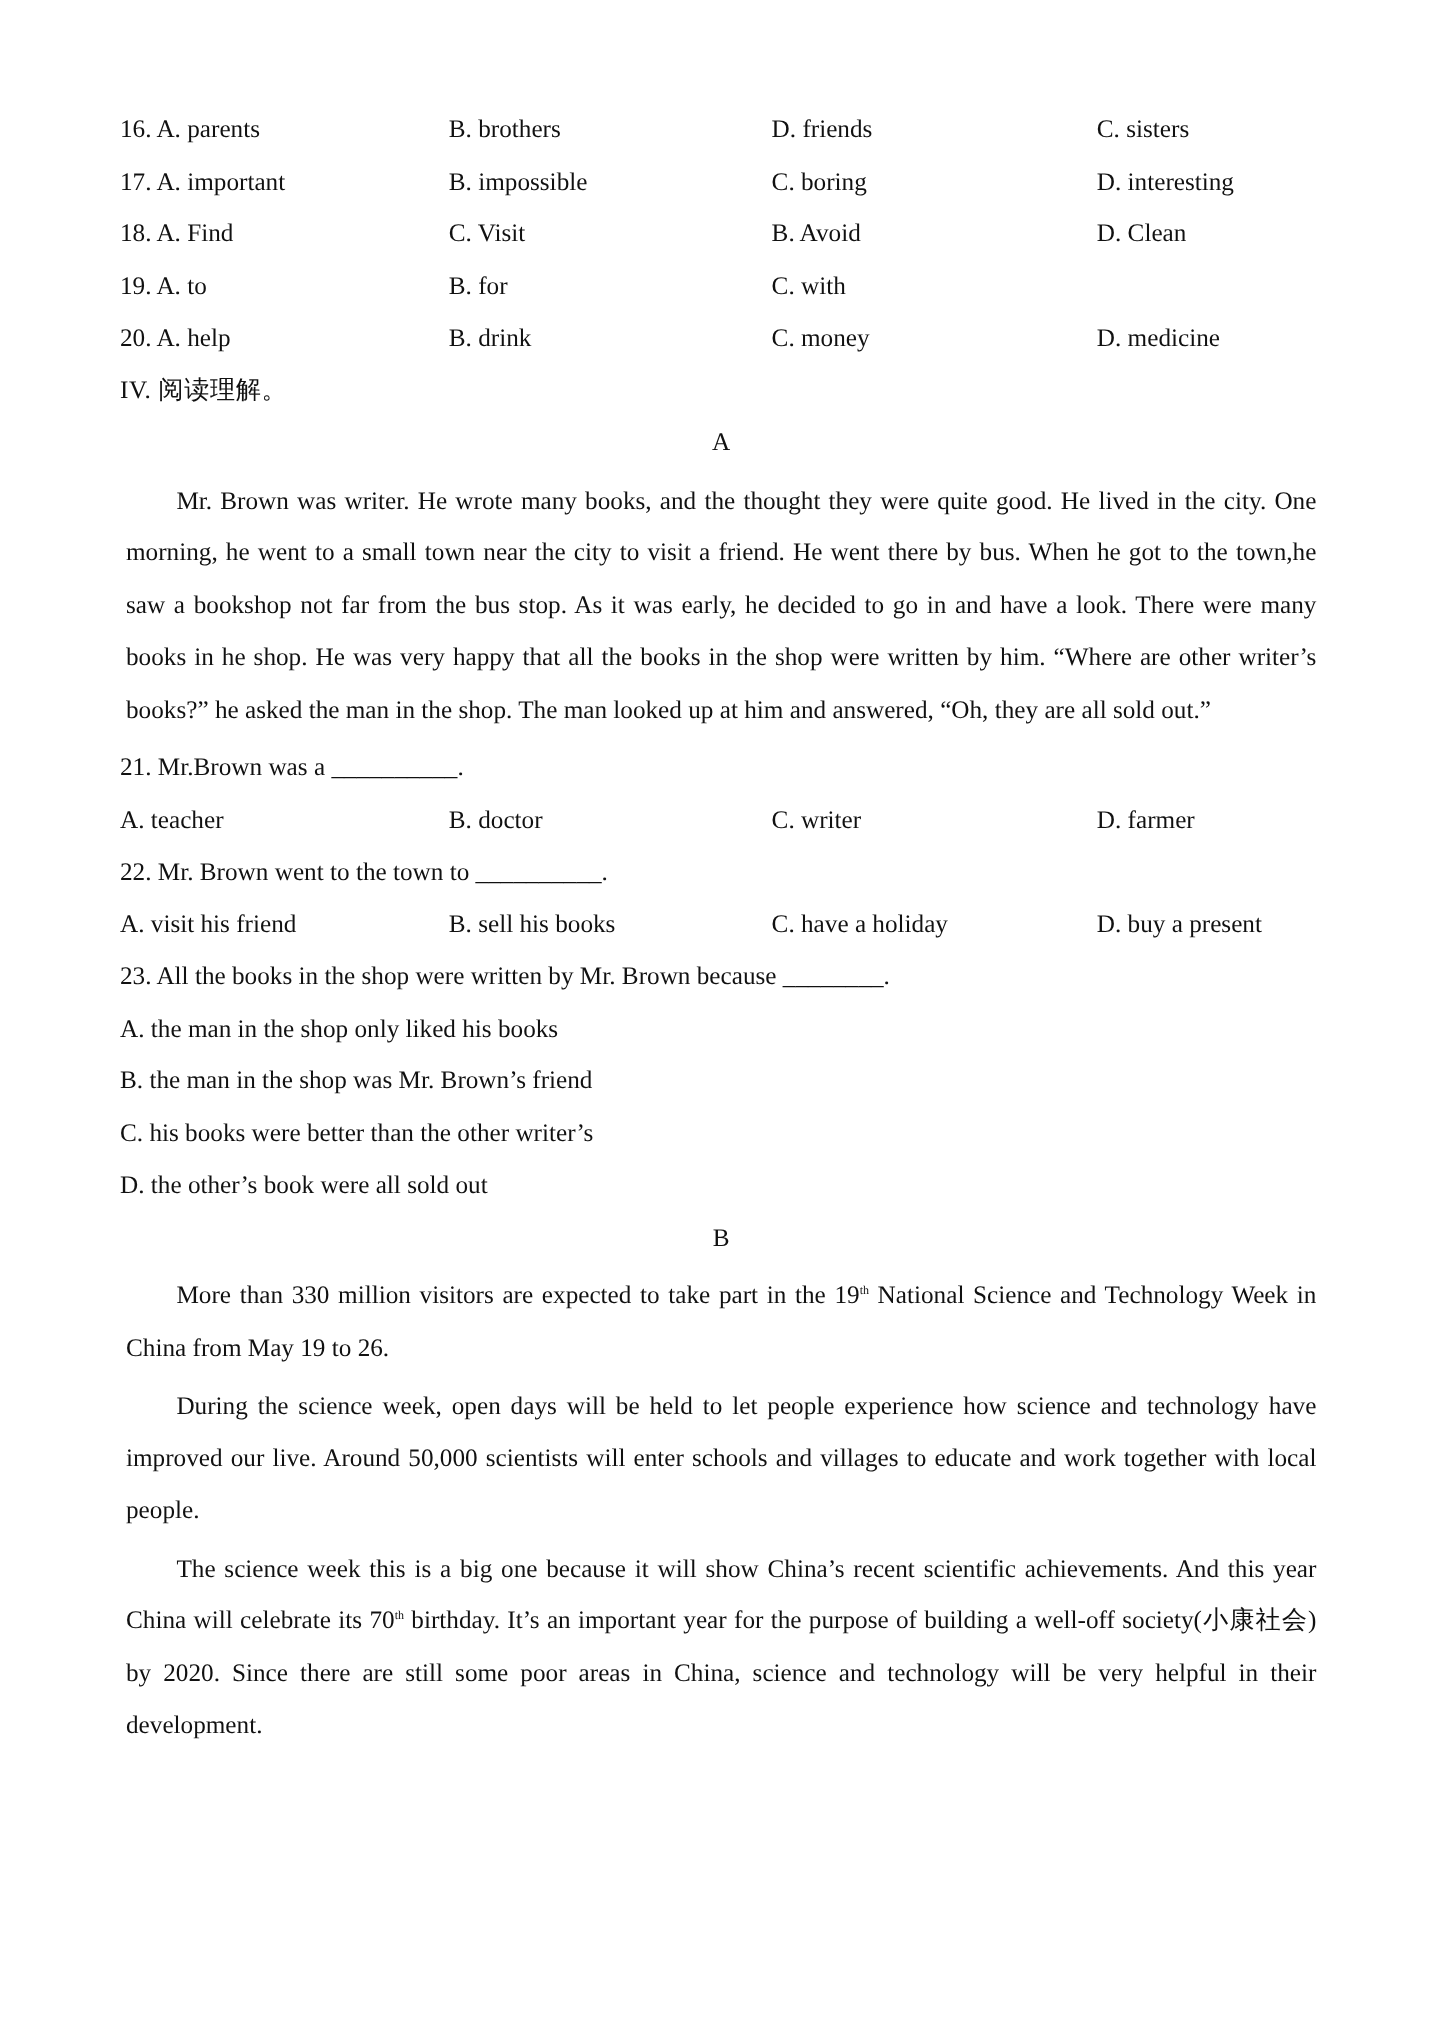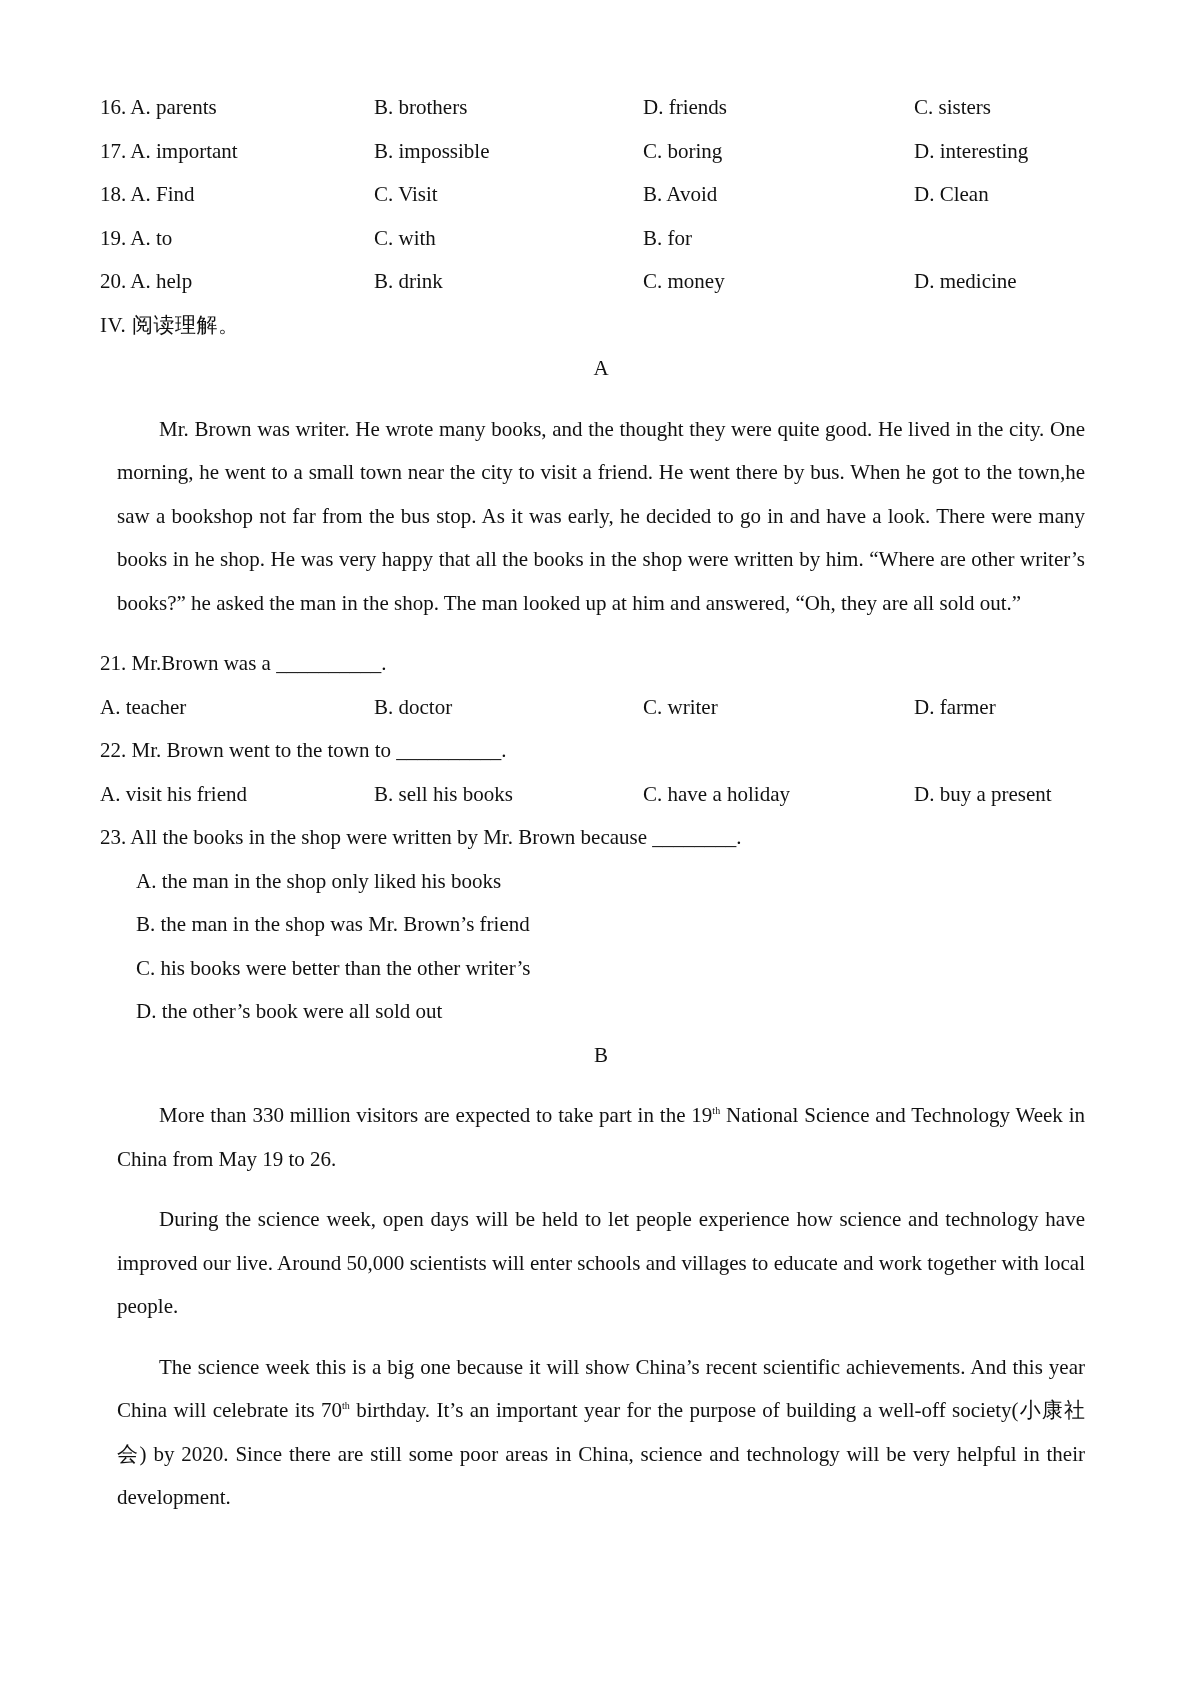--- a/index.html
+++ b/index.html
@@ -29,28 +29,27 @@
     letter-spacing: 0.5px;
   }
   .passage-label {
     text-align: center;
     line-height: 43.5px;
   }
   .passage {
     line-height: 43.5px;
     text-align: justify;
     text-indent: 42px;
-    margin: 17px;
+    margin: 5px;
   }
   .stem {
     line-height: 43.5px;
   }
   .v-option {
     line-height: 43.5px;
-    margin-left: 36px;
   }
   sup {
     font-size: 10px;
     line-height: 0;
   }
 </style>
 </head>
 <body>
 
 <div class="opt-row">
@@ -66,22 +65,22 @@
   <span class="cell">D. interesting</span>
 </div>
 <div class="opt-row">
   <span class="cell">18. A. Find</span>
   <span class="cell">C. Visit</span>
   <span class="cell">B. Avoid</span>
   <span class="cell">D. Clean</span>
 </div>
 <div class="opt-row">
   <span class="cell">19. A. to</span>
+  <span class="cell">B. for</span>
   <span class="cell">C. with</span>
-  <span class="cell">B. for</span>
 </div>
 <div class="opt-row">
   <span class="cell">20. A. help</span>
   <span class="cell">B. drink</span>
   <span class="cell">C. money</span>
   <span class="cell">D. medicine</span>
 </div>
 
 <div class="section-title">IV.  阅读理解。</div>
 

